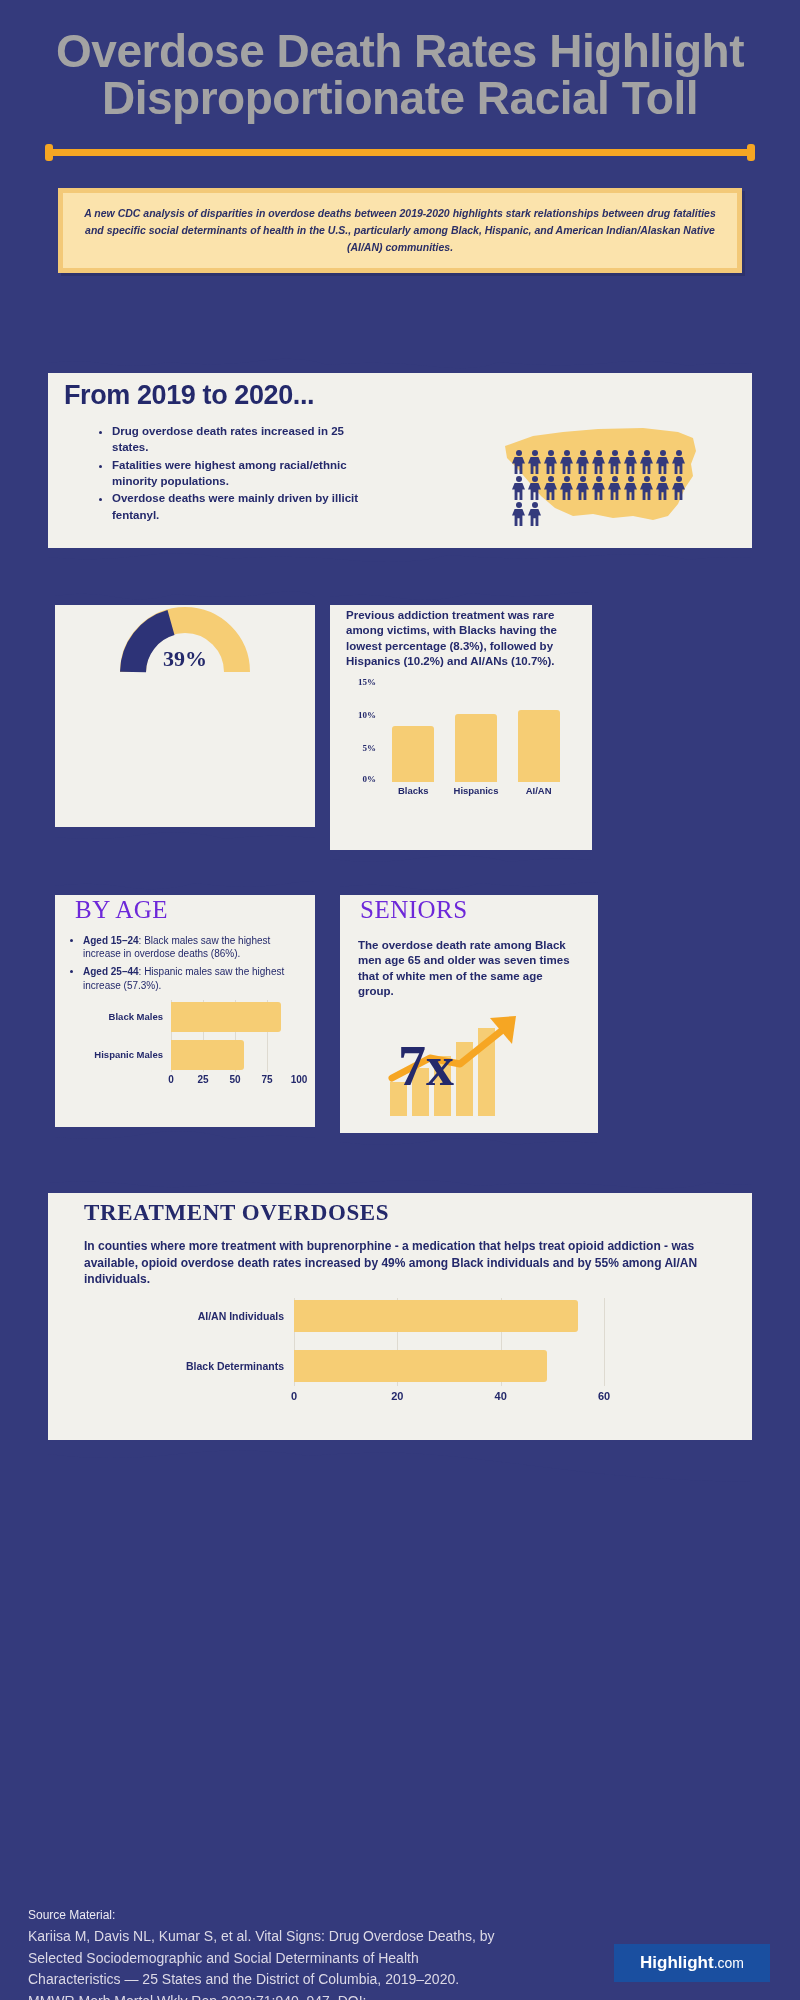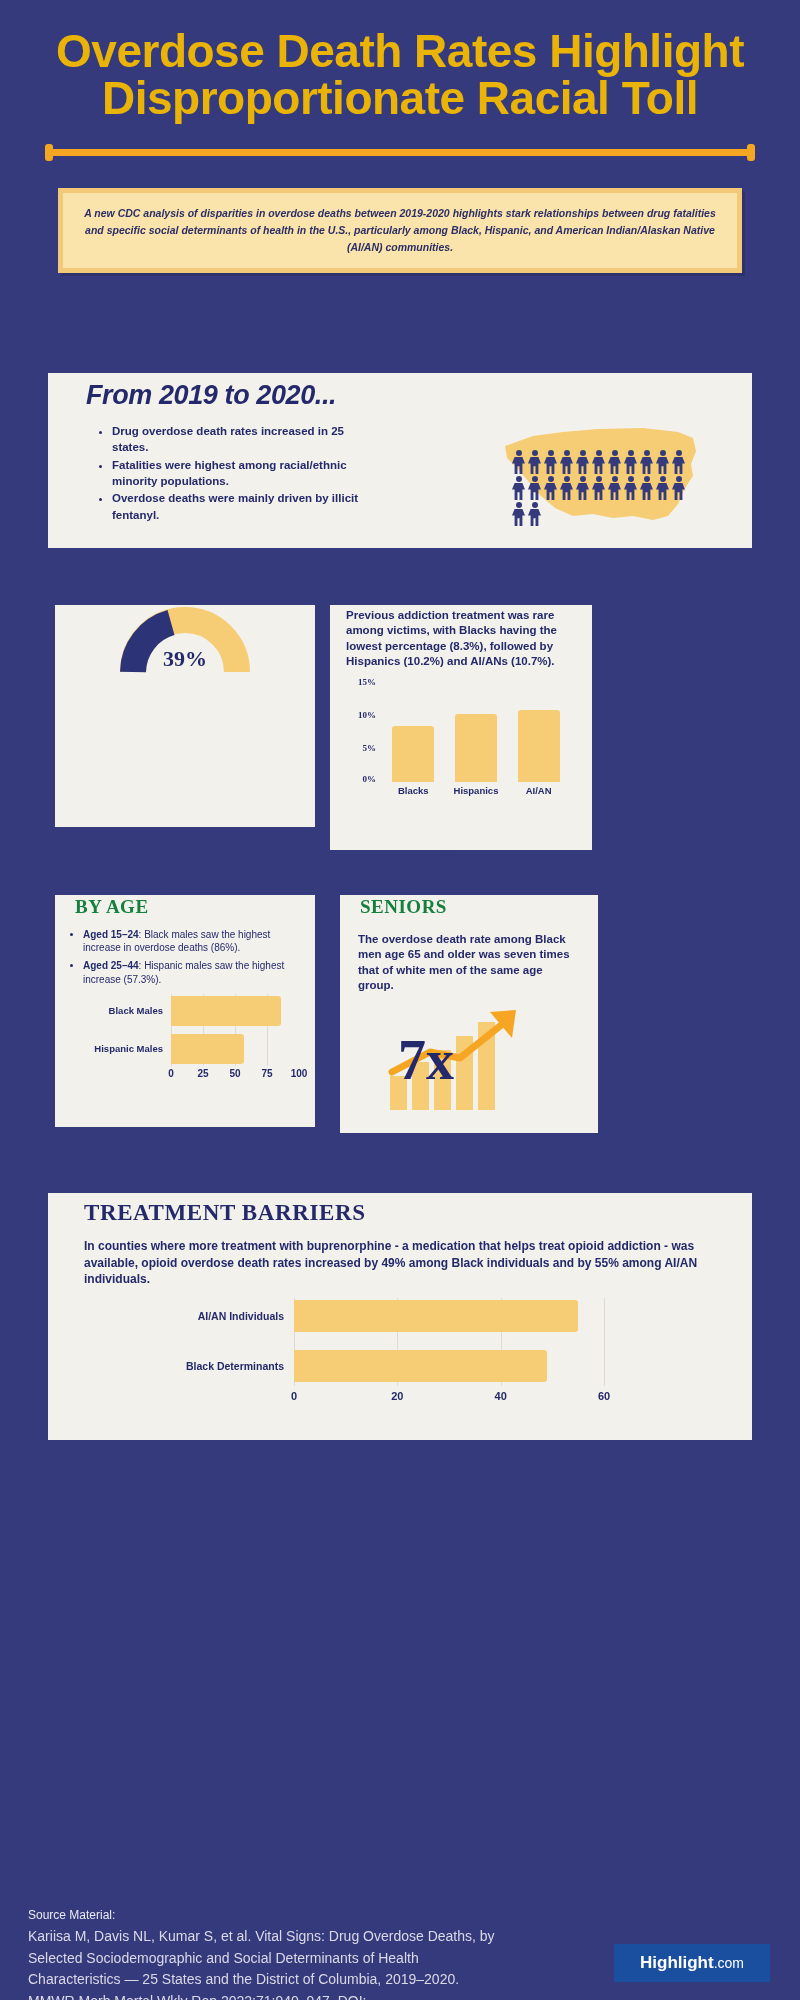--- a/index.html
+++ b/index.html
@@ -7,21 +7,21 @@
     width:800px;height:2000px;
     background:#34397a;
     font-family:"Liberation Sans", sans-serif;
     overflow:hidden;
     position:relative;
   }
   .page{position:relative;width:800px;height:2000px;background:#343a7c;}
 
   
   .title{
-    color:#eab308;
+    color:#a3a3a3;
     font-size:46px;
     font-weight:bold;
     line-height:1.02;
     text-align:center;
     padding:28px 30px 0 30px;
     letter-spacing:-0.5px;
   }
   .divider{
     position:relative;
     margin:22px 45px 0 45px;
@@ -64,21 +64,21 @@
     position:absolute;left:0;width:100%;height:16px;
     background:#343a7c;
   }
   .torn-top{top:-1px;}
   .torn-bottom{bottom:-1px;}
 
   
   #panel1{left:48px;top:358px;width:704px;height:205px;}
   .p1-head{
     color:#24296b;font-size:27px;font-weight:bold;
-    padding:22px 0 0 38px;letter-spacing:-0.4px;font-style:italic;
+    padding:22px 0 0 16px;letter-spacing:-0.4px;
   }
   .p1-list{
     margin:12px 0 0 48px;padding:0 0 0 16px;
     color:#24296b;font-size:11.5px;font-weight:bold;line-height:1.42;
     width:250px;
   }
   .p1-list li{margin-bottom:1px;}
 
   .usmap{position:absolute;right:44px;top:58px;width:215px;height:125px;}
   .people{position:absolute;right:60px;top:92px;width:180px;display:flex;flex-wrap:wrap;gap:2px 3px;}
@@ -116,21 +116,21 @@
   .vbar-plot{position:absolute;left:34px;top:0;right:6px;height:100px;
     display:flex;align-items:flex-end;justify-content:space-around;}
   .vbar{width:42px;background:#f6cd74;border-radius:3px 3px 0 0;}
   .vbar-labels{position:absolute;left:34px;top:103px;right:6px;display:flex;justify-content:space-around;}
   .vbar-labels span{font-size:9.5px;font-weight:bold;color:#24296b;width:56px;text-align:center;}
 
   
   #panel4{left:55px;top:880px;width:260px;height:262px;}
   .ser-head{
     font-family:"Liberation Serif", serif;
-    color:#15803d;font-size:19px;font-weight:bold;
+    color:#6d28d9;font-size:25px;font-weight:normal;
     letter-spacing:0.5px;padding:16px 0 0 20px;
   }
   .p4-list{
     margin:10px 0 0 10px;padding:0 14px 0 18px;
     color:#24296b;font-size:10px;line-height:1.32;
   }
   .p4-list li{margin-bottom:5px;}
   .p4-list b{font-weight:bold;}
   .hbar-chart{position:relative;margin:8px 0 0 8px;width:244px;height:96px;}
   .hbar-row{position:absolute;left:0;right:10px;height:30px;display:flex;align-items:center;}
@@ -451,21 +451,21 @@
       </svg>
     </div>
   </div>
 
   <div class="panel" id="panel6">
     <div class="torn-top">
       <svg width="100%" height="16" viewBox="0 0 704 16" preserveAspectRatio="none">
         <path d="M0,16 L0,6 Q40,2 90,8 T180,4 Q250,10 320,5 T430,9 Q500,3 570,9 T660,5 Q685,9 704,7 L704,16 Z" fill="#343a7c"></path>
       </svg>
     </div>
-    <div class="tb-head">TREATMENT BARRIERS</div>
+    <div class="tb-head">TREATMENT OVERDOSES</div>
     <div class="tb-text">In counties where more treatment with buprenorphine - a medication that helps treat opioid addiction - was available, opioid overdose death rates increased by 49% among Black individuals and by 55% among AI/AN individuals.</div>
 
     <div class="tb-chart">
       <div class="tb-grid" id="tg0" style="left: 210px;"></div>
         <div class="tb-grid" id="tg1" style="left: 313.333px;"></div>
       <div class="tb-grid" id="tg2" style="left: 416.667px;"></div>
         <div class="tb-grid" id="tg3" style="left: 520px;"></div>
       <div class="tb-row" style="top:2px">
         <div class="tb-label">AI/AN Individuals</div>
         <div class="tb-bar" id="tb0" style="width: 284.167px;"></div>

